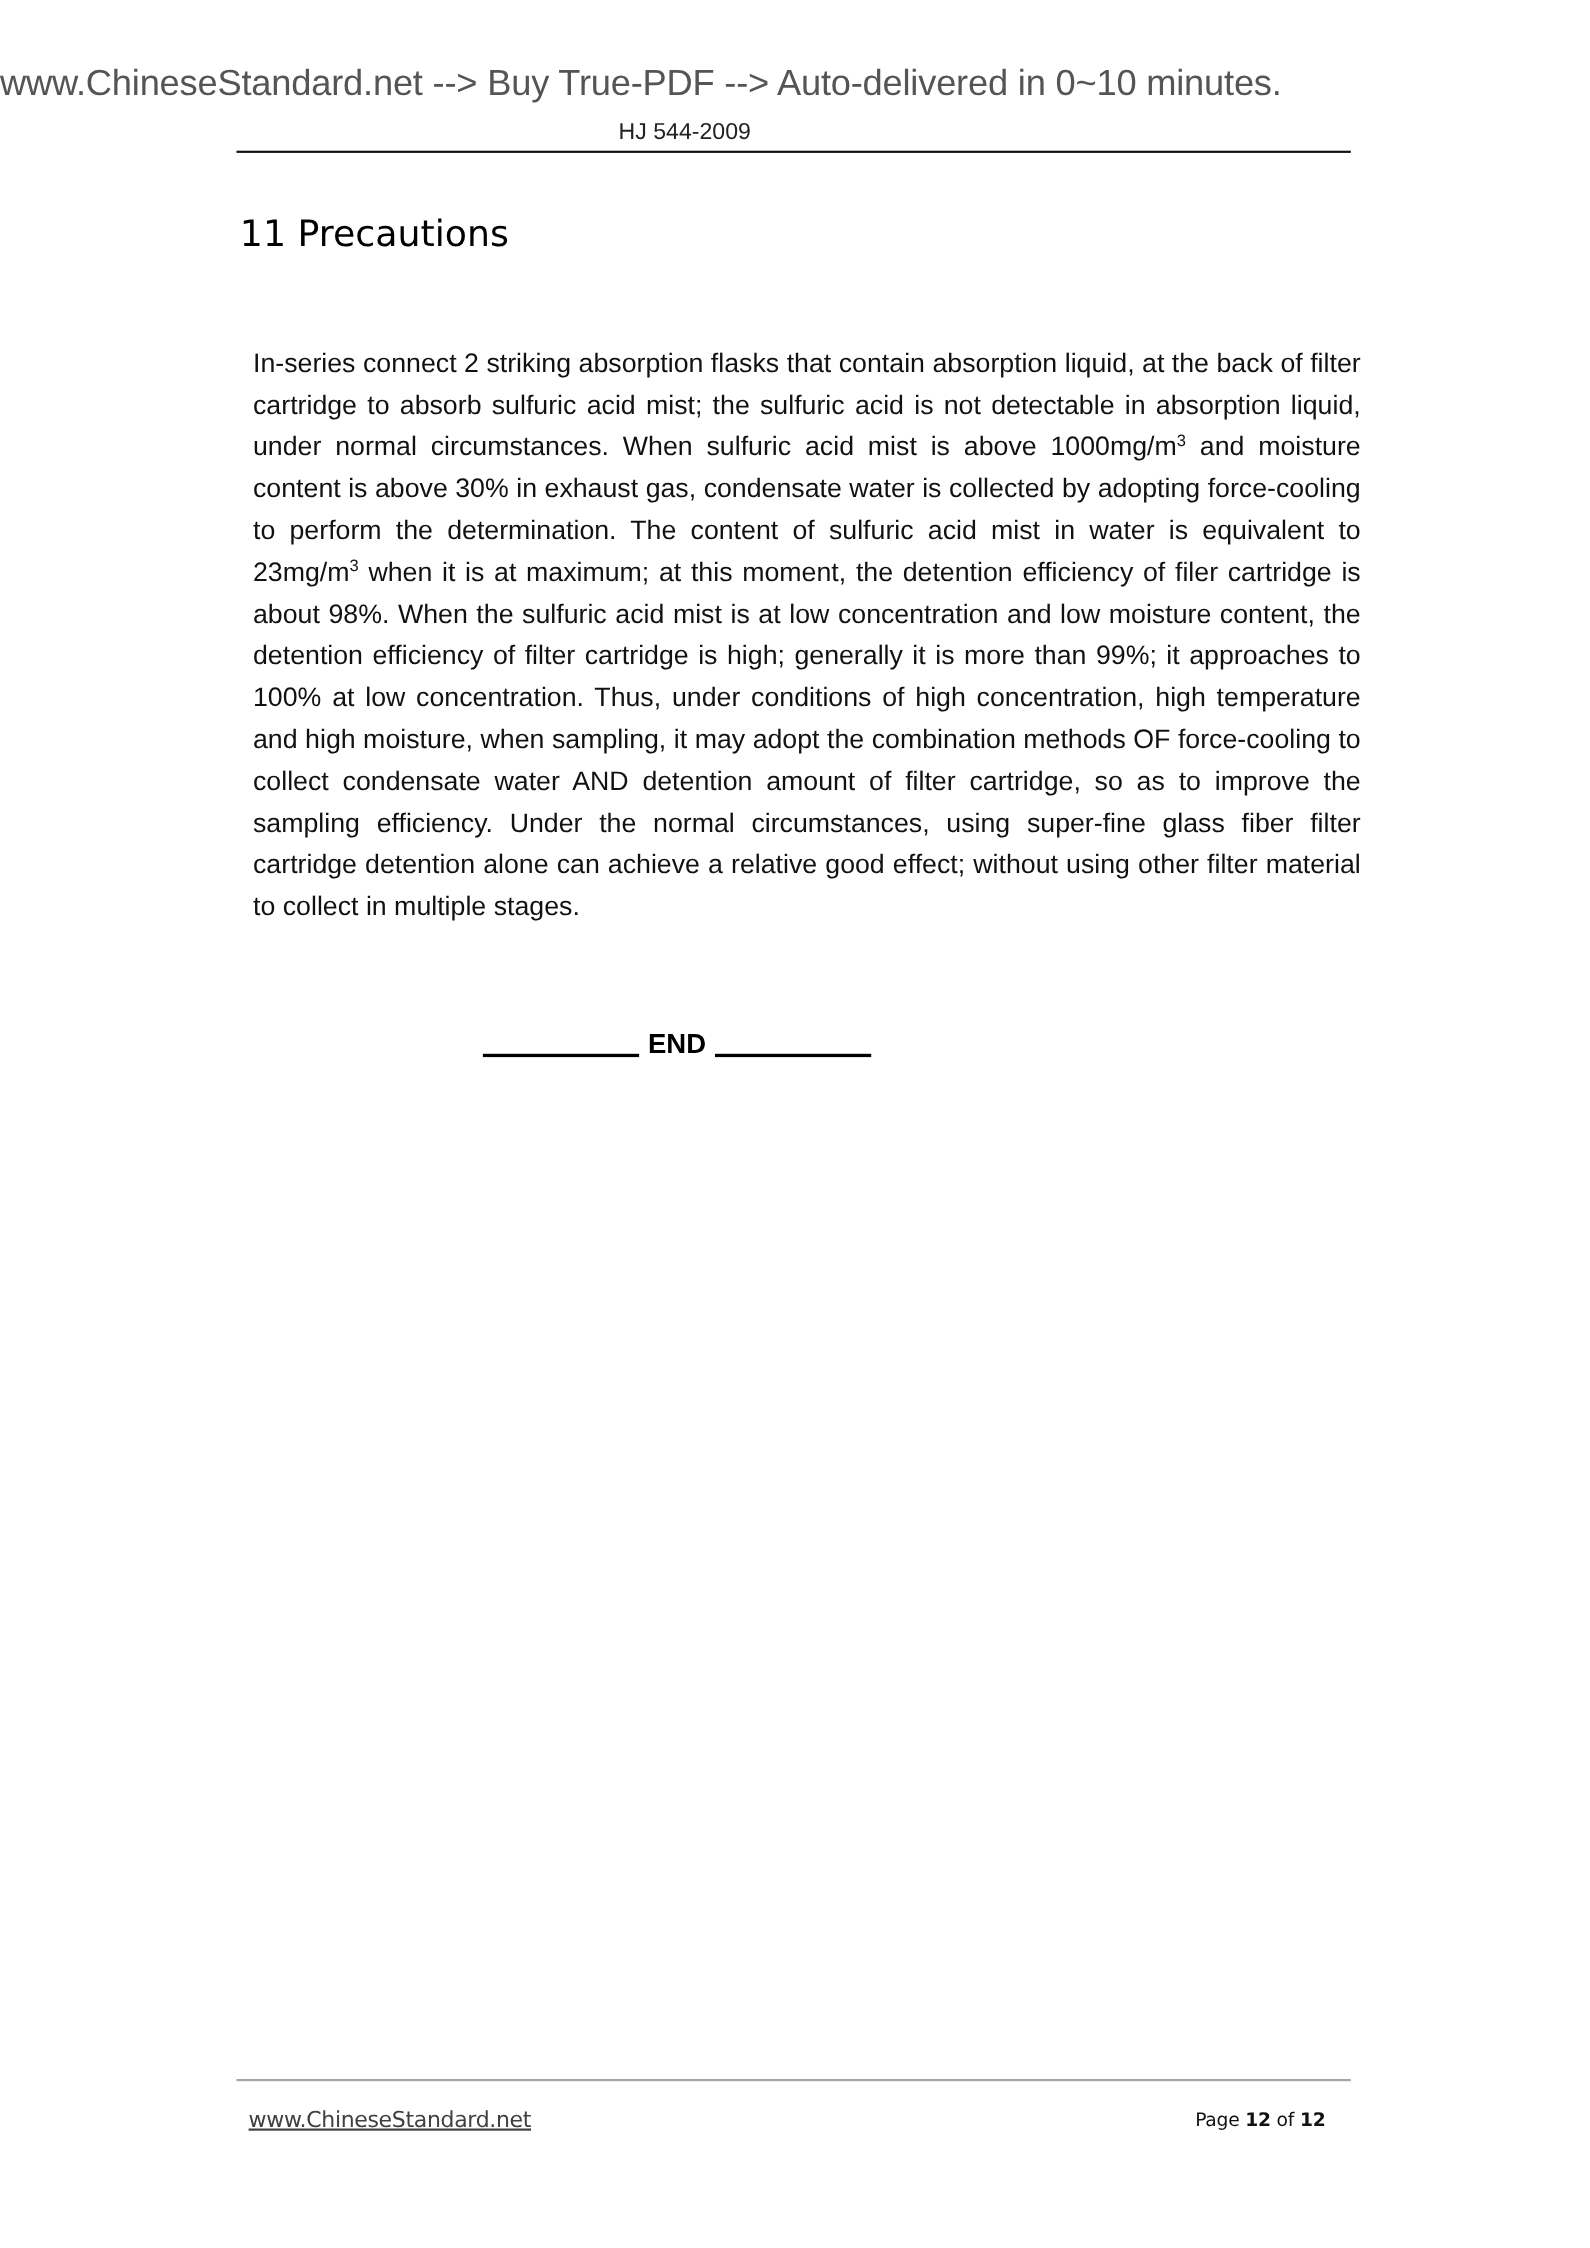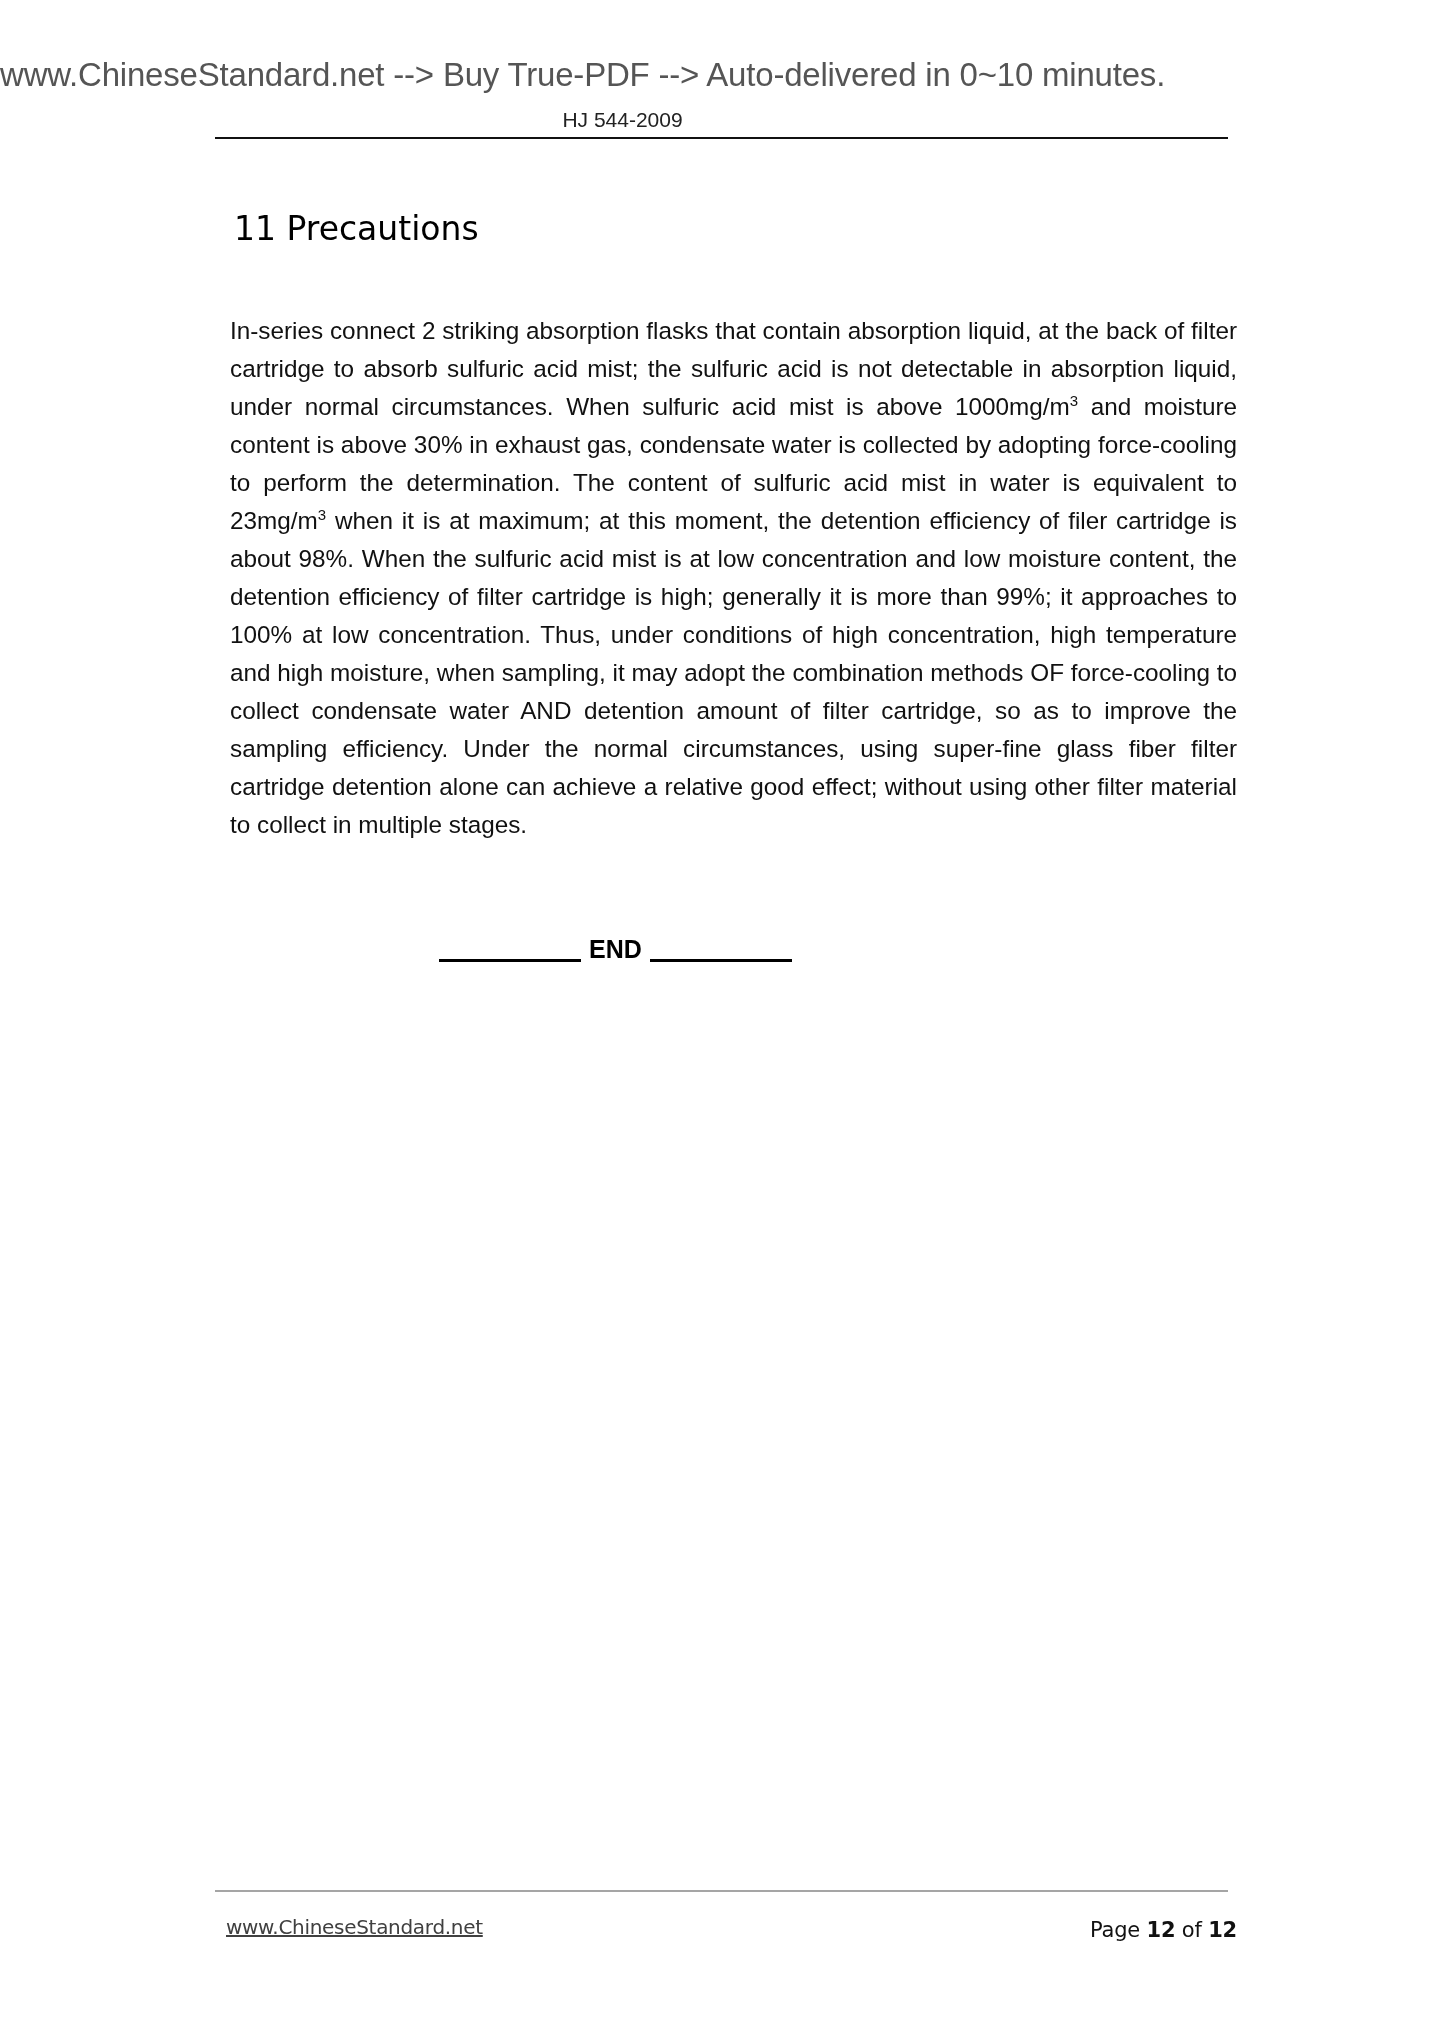--- a/index.html
+++ b/index.html
@@ -43,21 +43,21 @@
       border-top: 2px solid #111;
     }
     .section-title {
       position: absolute;
       top: 193px;
       left: 218px;
       font-family: "DejaVu Sans", sans-serif;
       font-size: 33px;
       color: #000;
       font-weight: normal;
-      margin: 16px;
+      margin: 0;
       text-align: center;
     }
     .body-text {
       position: absolute;
       top: 300px;
       left: 218px;
       width: 1007px;
       font-family: "Liberation Sans", sans-serif;
       font-size: 24.3px;
       line-height: 38px;
@@ -103,23 +103,23 @@
       font-family: "DejaVu Sans", sans-serif;
       font-size: 20px;
       color: #404040;
       text-decoration: underline;
       letter-spacing: -0.3px;
       text-align: center;
     }
     .footer-page {
       position: absolute;
       top: 1918px;
-      right: 208px;
+      right: 240px;
       font-family: "DejaVu Sans", sans-serif;
-      font-size: 21px;
+      font-size: 17px;
       color: #111;
       letter-spacing: -0.2px;
     }
     .footer-page b { font-weight: bold; }
   </style>
 </head>
 <body>
 
 <div class="top-banner">www.ChineseStandard.net --&gt; Buy True-PDF --&gt; Auto-delivered in 0~10 minutes.</div>
 <div class="doc-code">HJ 544-2009</div>

